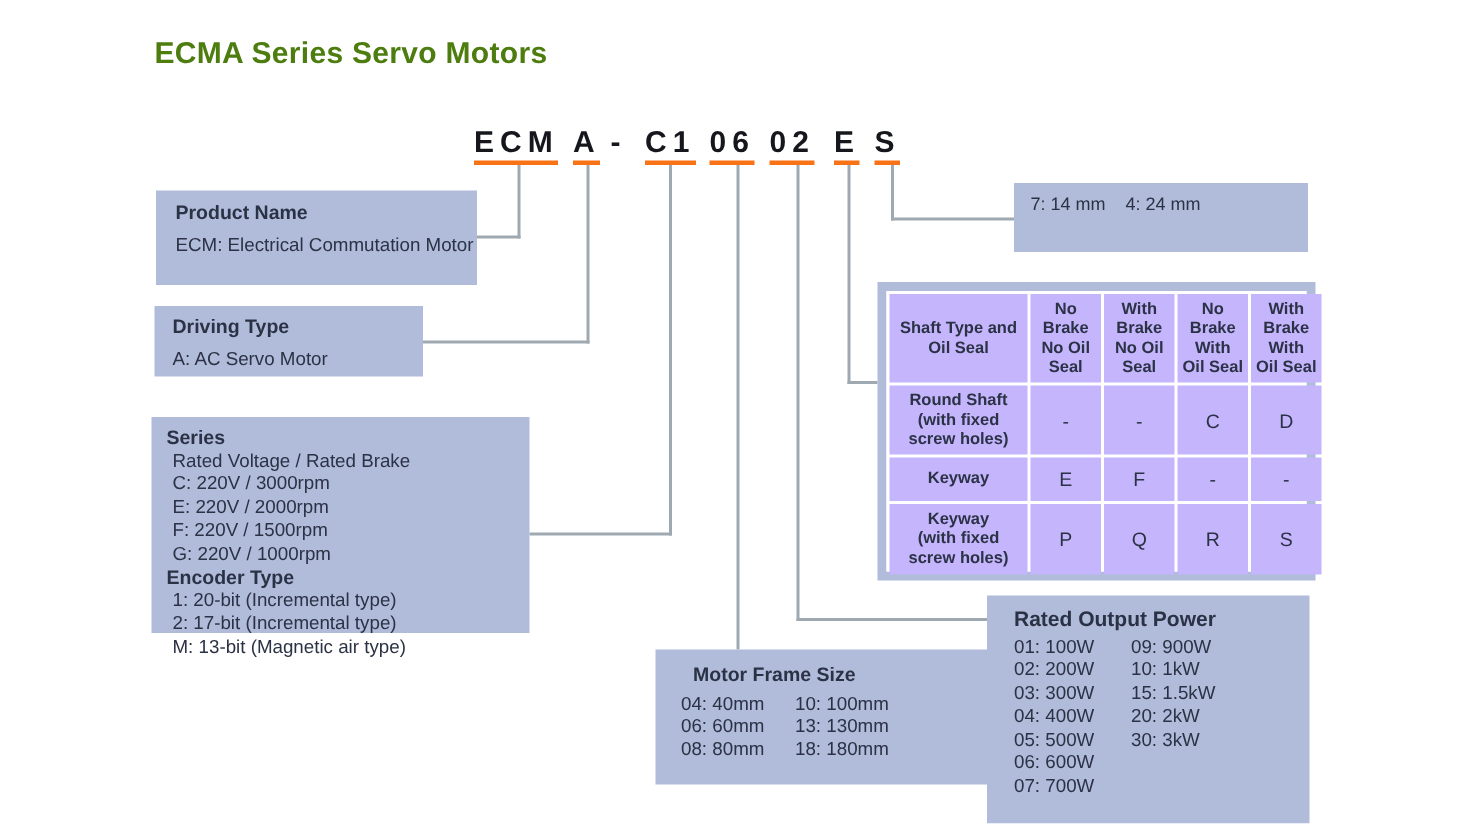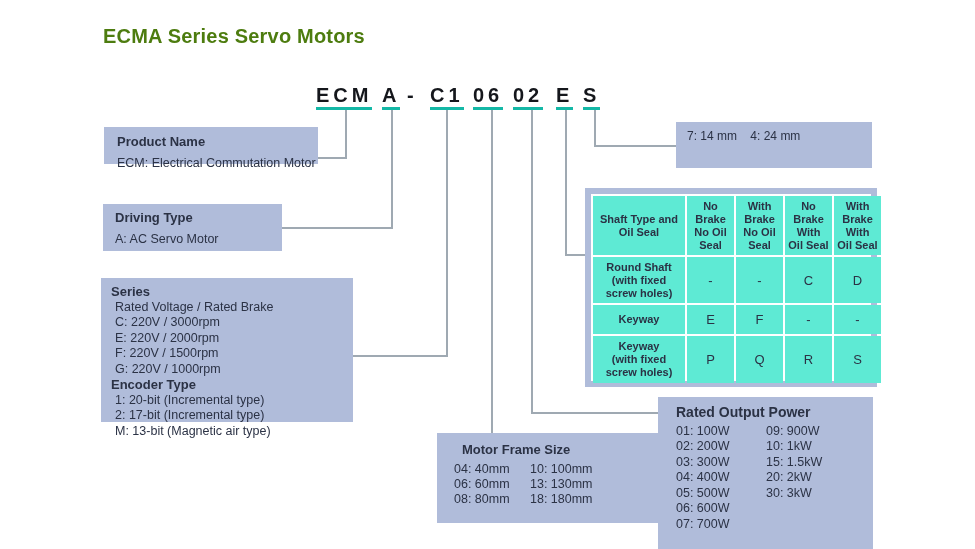--- a/index.html
+++ b/index.html
@@ -32,21 +32,21 @@
     position: absolute;
     top: 85px;
     font-size: 20px;
     font-weight: bold;
     color: #15171c;
     letter-spacing: 4px;
     line-height: 20px;
     padding-bottom: 2px;
     white-space: nowrap;
   }
-  .code-seg.underlined { border-bottom: 3px solid #14b8a6; }
+  .code-seg.underlined { border-bottom: 3px solid #f97316; }
   .seg-ecm  { left: 316px; }
   .seg-a    { left: 382px; }
   .seg-dash { left: 407px; }
   .seg-c1   { left: 430px; }
   .seg-06   { left: 473px; }
   .seg-02   { left: 513px; }
   .seg-e    { left: 556px; }
   .seg-s    { left: 583px; }
 
   
@@ -57,35 +57,35 @@
   
   .lbox {
     position: absolute;
     background: #b0bcda;
     font-size: 12.5px;
     line-height: 16px;
     color: #2b3245;
   }
   .lbox .heading { font-weight: bold; font-size: 13px; }
 
-  .box-product { left: 104px; top: 127px; width: 214px; height: 37px; padding: 7px 0 0 13px; }
+  .box-product { left: 104px; top: 127px; width: 214px; height: 63px; padding: 7px 0 0 13px; }
   .box-product .heading { margin-bottom: 5px; }
 
   .box-driving { left: 103px; top: 204px; width: 179px; height: 47px; padding: 6px 0 0 12px; }
   .box-driving .heading { margin-bottom: 5px; }
 
   .box-series { left: 101px; top: 278px; width: 252px; height: 144px; padding: 6px 0 0 10px; line-height: 15.5px; }
   .box-series .body-line { padding-left: 4px; }
 
   .box-frame { left: 437px; top: 433px; width: 229px; height: 90px; padding: 9px 0 0 17px; line-height: 15px; }
   .box-frame .heading { padding-left: 8px; margin-bottom: 5px; }
   .two-col { display: grid; grid-template-columns: 76px auto; }
   .box-power { left: 658px; top: 397px; width: 215px; height: 164px; padding: 8px 0 0 18px; line-height: 15.5px; }
   .box-power .heading { font-size: 14px; margin-bottom: 3px; }
-  .box-power .two-col { grid-template-columns: 78px auto; gap: 12px; }
+  .box-power .two-col { grid-template-columns: 78px auto; }
 
   .box-shaftdim { left: 676px; top: 122px; width: 196px; height: 46px; padding: 6px 0 0 11px; font-size: 12px; line-height: 16px; }
   .pre-space { white-space: pre; }
 
   
   .shaft-table-outer {
     position: absolute;
     left: 585px; top: 188px;
     width: 292px; height: 199px;
     background: #b0bcda;
@@ -95,21 +95,21 @@
     display: grid;
     grid-template-columns: 92px 47px 47px 47px 47px;
     grid-template-rows: 59px 46px 29px 47px;
     gap: 2px;
     background: #ffffff;
     border: 2px solid #ffffff;
     width: 280px;
     height: 187px;
   }
   .cell {
-    background: #5eead4;
+    background: #c4b5fd;
     display: flex;
     align-items: center;
     justify-content: center;
     text-align: center;
     white-space: pre-line;
     font-size: 11px;
     line-height: 13px;
     color: #2b3245;
   }
   .cell.hdr, .cell.rowlabel { font-weight: bold; }

